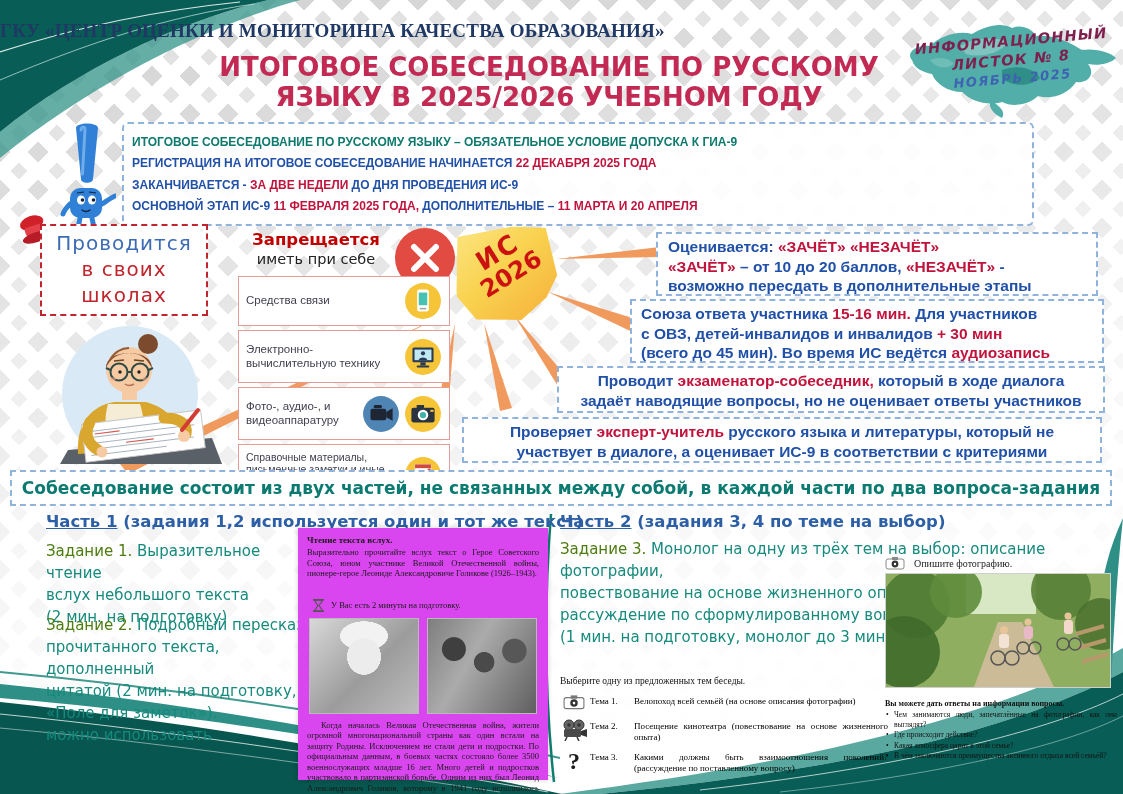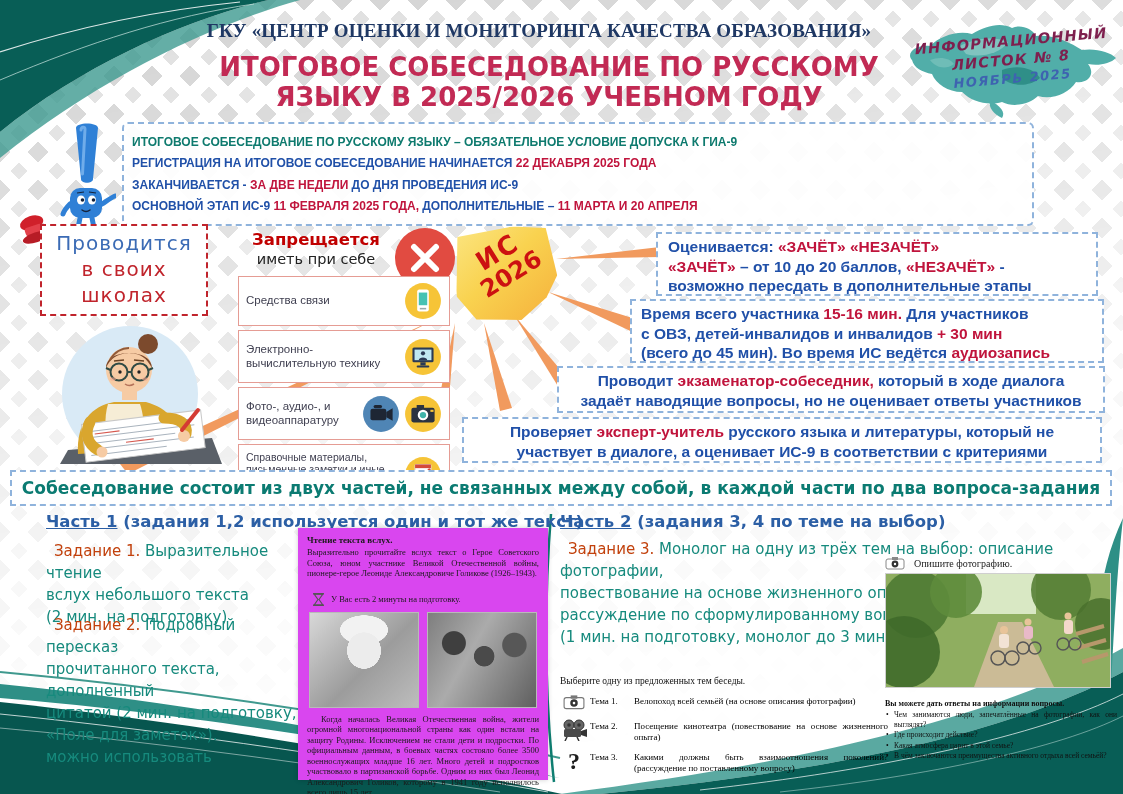--- a/index.html
+++ b/index.html
@@ -16,21 +16,21 @@
       linear-gradient(135deg, transparent 89%, #DCDCDC 89%),
       linear-gradient(225deg, transparent 89%, #DCDCDC 89%),
       linear-gradient(315deg, transparent 89%, #DCDCDC 89%);
     background-size:38px 38px;
     background-position:0 0,0 0,0 0,0 0,19px 19px,19px 19px,19px 19px,19px 19px;
     -webkit-mask-image:linear-gradient(170deg,rgba(0,0,0,.95) 0%,rgba(0,0,0,.55) 32%,rgba(0,0,0,.28) 52%,rgba(0,0,0,.08) 72%,transparent 88%);
     mask-image:linear-gradient(170deg,rgba(0,0,0,.95) 0%,rgba(0,0,0,.55) 32%,rgba(0,0,0,.28) 52%,rgba(0,0,0,.08) 72%,transparent 88%);}
   .decor{position:absolute;left:0;top:0;z-index:1;pointer-events:none;}
   .layer{position:absolute;z-index:2;}
   
-  .org-title{left:0;right:45px;top:20px;text-align:center;font-family:"Liberation Serif",serif;
+  .org-title{left:0;right:45px;top:20px;font-family:"Liberation Serif",serif;
              font-weight:bold;font-size:19px;color:#1F3864;letter-spacing:.2px;}
   .main-title{left:0;right:25px;top:52px;text-align:center;font-family:"DejaVu Sans",sans-serif;
               font-weight:bold;font-size:26px;line-height:30px;color:#C22A54;}
   .leaflet{left:916px;top:32px;width:190px;transform:rotate(-5deg);text-align:center;
            font-family:"DejaVu Sans",sans-serif;font-style:italic;font-weight:bold;}
   .leaflet .l1,.leaflet .l2{font-size:14.5px;color:#7E1F4E;letter-spacing:1.2px;line-height:19px;}
   .leaflet .l3{font-size:13px;color:#3E63B0;letter-spacing:1.5px;line-height:18px;}
   
   .info-box{left:122px;top:122px;width:892px;height:94px;border:2px dashed #8FB3DC;border-radius:6px;
             background:rgba(255,255,255,.92);display:flex;flex-direction:column;justify-content:space-evenly;
@@ -72,29 +72,29 @@
   .girl{left:26px;top:322px;width:208px;height:152px;}
   
   .banner{left:10px;top:470px;width:1102px;height:36px;border:2px dashed #8FB3DC;background:#fff;
           display:flex;align-items:center;justify-content:center;font-family:"DejaVu Sans",sans-serif;
           font-weight:bold;font-size:17px;color:#0B7B72;box-sizing:border-box;}
   
   .part-head{font-family:"DejaVu Sans",sans-serif;font-weight:bold;font-size:16.5px;color:#2C5FA5;}
   .part-head .pt{text-decoration:underline;}
   .p1-head{left:46px;top:512px;} .p2-head{left:560px;top:512px;}
   .task{position:absolute;z-index:2;font-family:"DejaVu Sans",sans-serif;font-size:15px;line-height:22px;color:#168A7D;}
-  .tlabel{color:#c2410c;margin-left:8px;}
+  .tlabel{color:#4d7c0f;}
   .t1{left:46px;top:540px;width:255px;} .t2{left:46px;top:614px;width:265px;}
   .t3{left:560px;top:538px;width:556px;} .t4{left:560px;top:634px;width:335px;}
   
   .document{left:298px;top:528px;width:250px;height:252px;background:#d946ef;box-shadow:0 0 5px rgba(0,0,0,.18);
             padding:7px 9px;box-sizing:border-box;font-family:"Liberation Serif",serif;color:#1a1a1a;}
   .doc-h{font-size:9px;font-weight:bold;}
   .doc-intro{font-size:8.5px;line-height:10.5px;text-align:justify;margin-top:2px;}
-  .doc-timer{display:flex;align-items:center;gap:7px;margin:14px 0 6px 6px;font-size:8.5px;}
+  .doc-timer{display:flex;align-items:center;gap:7px;margin:20px 0 6px 6px;font-size:8.5px;}
   .doc-photos{display:flex;gap:8px;justify-content:center;}
   .photo{width:110px;height:96px;border:1px solid #b9b9b9;box-sizing:border-box;}
   .photo-portrait{background:
      radial-gradient(ellipse 26% 32% at 50% 40%, #ECECEC 60%, transparent 61%),
      radial-gradient(ellipse 40% 28% at 50% 18%, #F2F2F2 55%, transparent 56%),
      linear-gradient(135deg,#D8D8D8,#9C9C9C 55%,#BDBDBD);}
   .photo-group{background:
      radial-gradient(circle at 24% 32%, #3F3F3F 11%, transparent 12%),
      radial-gradient(circle at 52% 46%, #4A4A4A 13%, transparent 14%),
      radial-gradient(circle at 80% 34%, #575757 11%, transparent 12%),
@@ -269,21 +269,21 @@
   </div>
 
   <div class="layer sticker">
     <div class="st-text">
       <div class="s1">ИС</div>
       <div class="s2">2026</div>
     </div>
   </div>
 
   <div class="layer rbox box-score"><span class="seg-blue">Оценивается: </span><span class="seg-red">«ЗАЧЁТ» «НЕЗАЧЁТ»</span><br><span class="seg-red">«ЗАЧЁТ»</span><span class="seg-blue"> – от 10 до 20 баллов, </span><span class="seg-red">«НЕЗАЧЁТ»</span><span class="seg-blue"> -</span><br><span class="seg-blue">возможно пересдать в дополнительные этапы</span></div>
-  <div class="layer rbox box-time"><span class="seg-blue">Время всего участника </span><span class="seg-red">15-16 мин.</span><span class="seg-blue"> Для участников</span><br><span class="seg-blue">с ОВЗ, детей-инвалидов и инвалидов </span><span class="seg-red">+ 30 мин</span><br><span class="seg-blue">(всего до 45 мин). Во время ИС ведётся </span><span class="seg-red">аудиозапись</span></div>
+  <div class="layer rbox box-time"><span class="seg-blue">Союза ответа участника </span><span class="seg-red">15-16 мин.</span><span class="seg-blue"> Для участников</span><br><span class="seg-blue">с ОВЗ, детей-инвалидов и инвалидов </span><span class="seg-red">+ 30 мин</span><br><span class="seg-blue">(всего до 45 мин). Во время ИС ведётся </span><span class="seg-red">аудиозапись</span></div>
   <div class="layer rbox box-conducts"><span class="seg-blue">Проводит </span><span class="seg-red">экзаменатор-собеседник,</span><span class="seg-blue"> который в ходе диалога</span><br><span class="seg-blue">задаёт наводящие вопросы, но не оценивает ответы участников</span></div>
   <div class="layer rbox box-checks"><span class="seg-blue">Проверяет </span><span class="seg-red">эксперт-учитель</span><span class="seg-blue"> русского языка и литературы, который не</span><br><span class="seg-blue">участвует в диалоге, а оценивает ИС-9 в соответствии с критериями</span></div>
 
   <svg class="layer girl" viewBox="0 0 208 152">
     <circle cx="104" cy="72" r="68" fill="#D9EAF6"></circle>
     <polygon points="42,128 186,116 196,142 34,142" fill="#5A6068"></polygon>
     <path d="M52,132 C50,100 66,84 88,80 L120,80 C142,86 154,100 152,126 Z" fill="#D9A62E"></path>
     <path d="M82,82 L114,82 C120,100 118,118 108,126 L88,126 C78,112 78,96 82,82 Z" fill="#F6EDD6"></path>
     <g transform="rotate(-7 110 120)">
       <rect x="58" y="96" width="120" height="38" fill="#fff" stroke="#C8C8C8"></rect>

